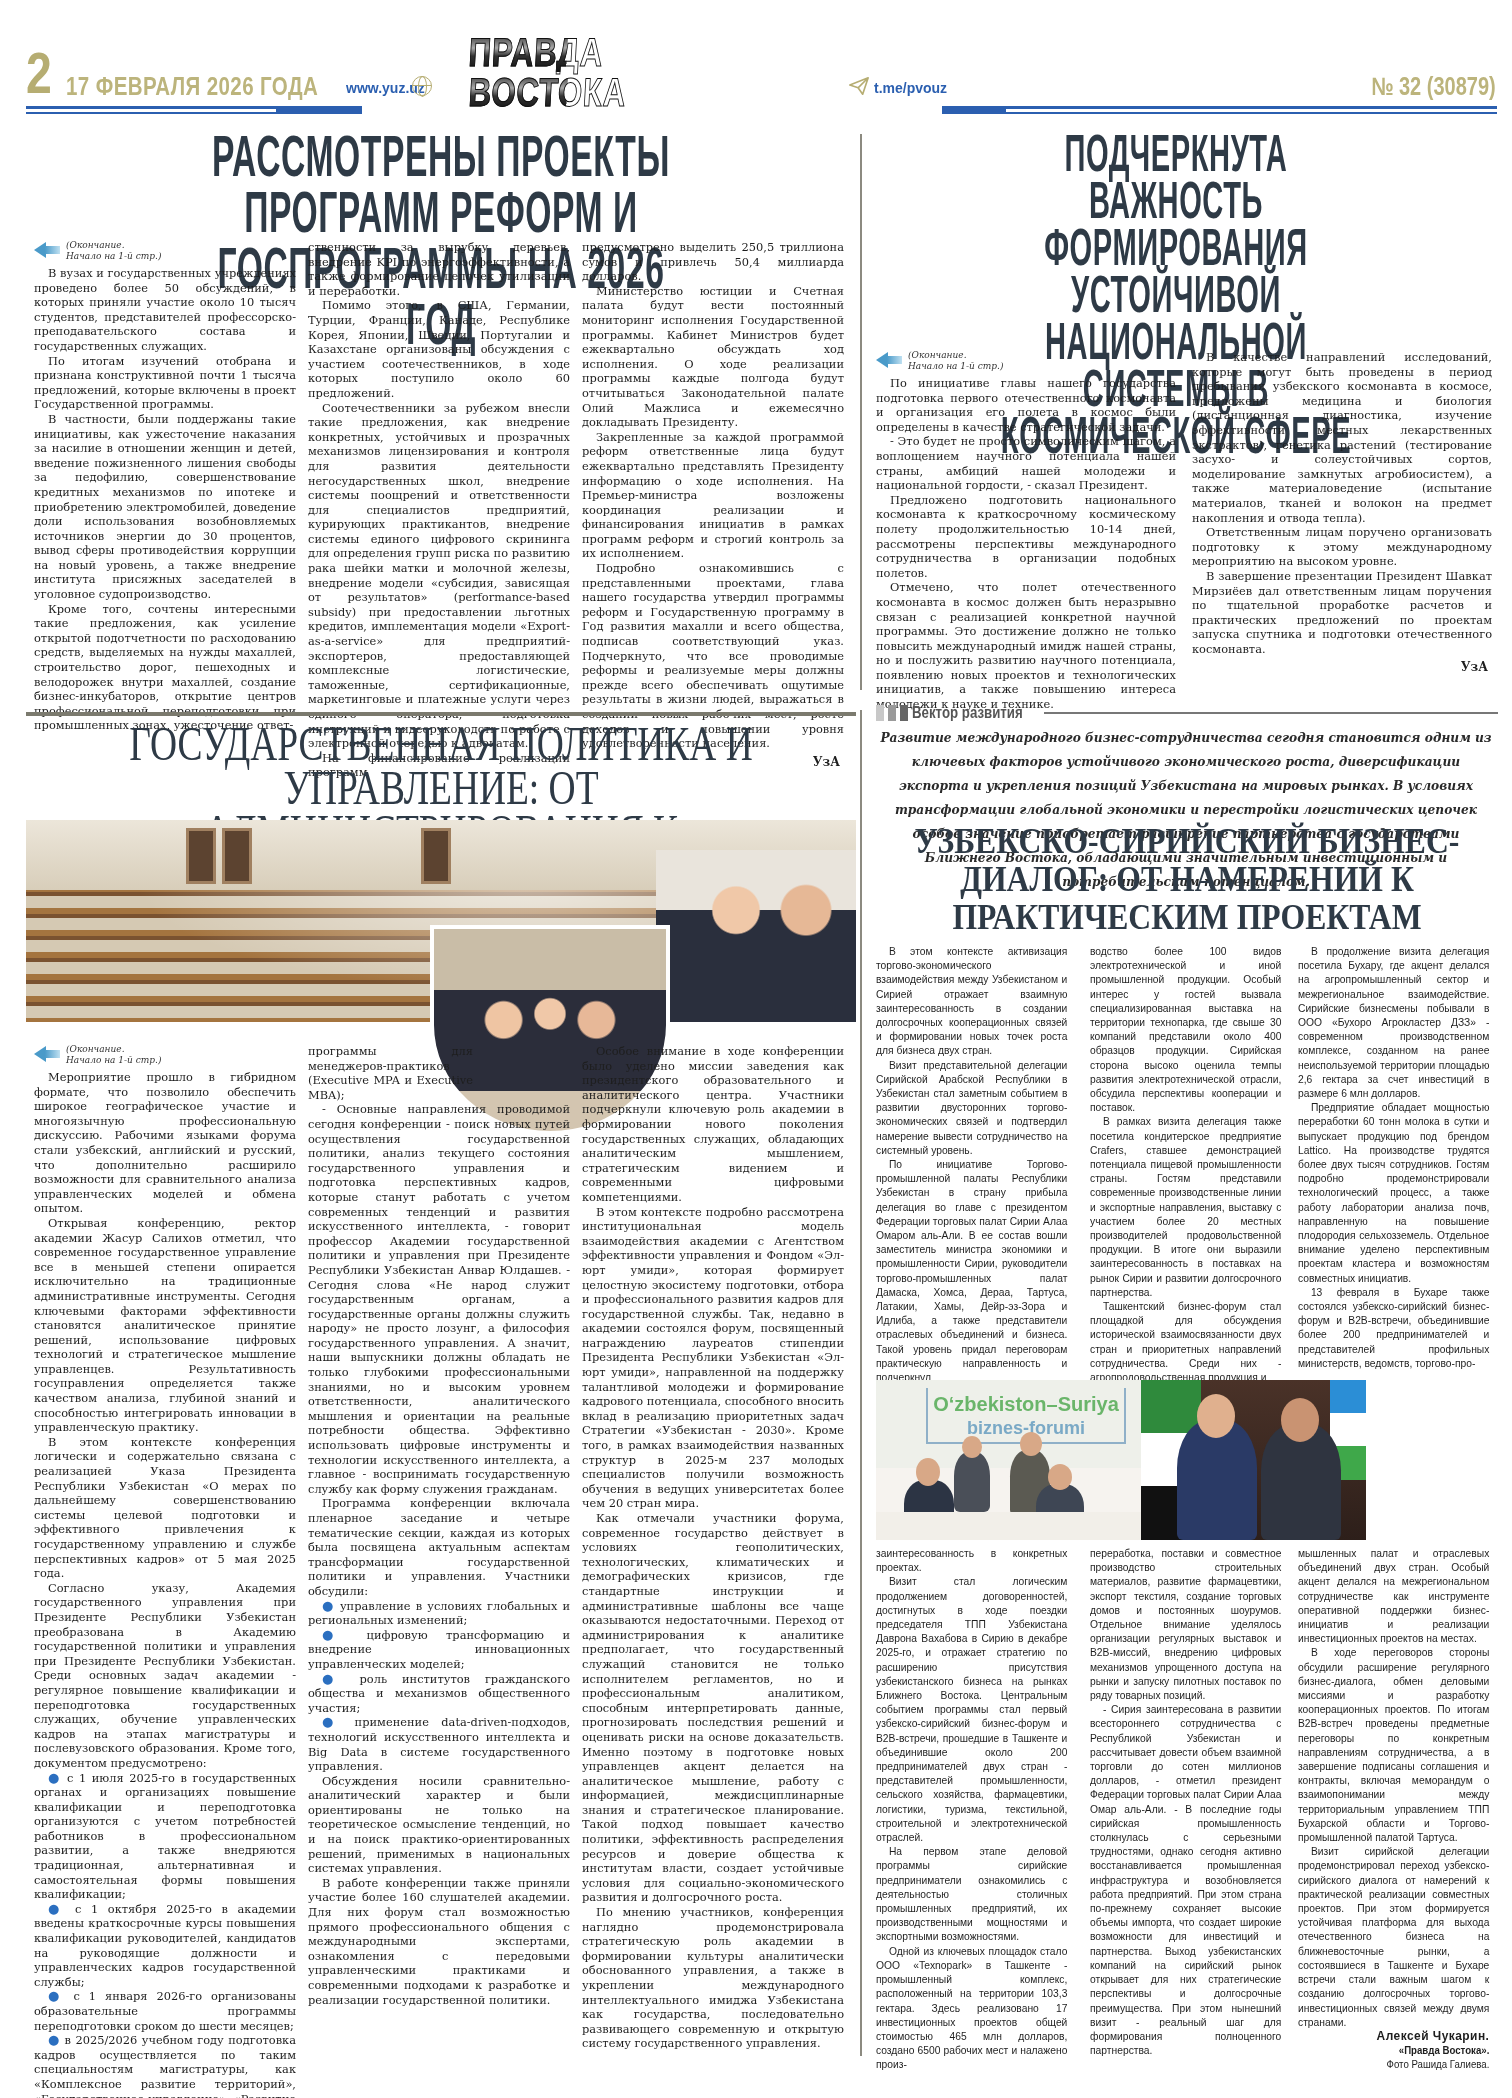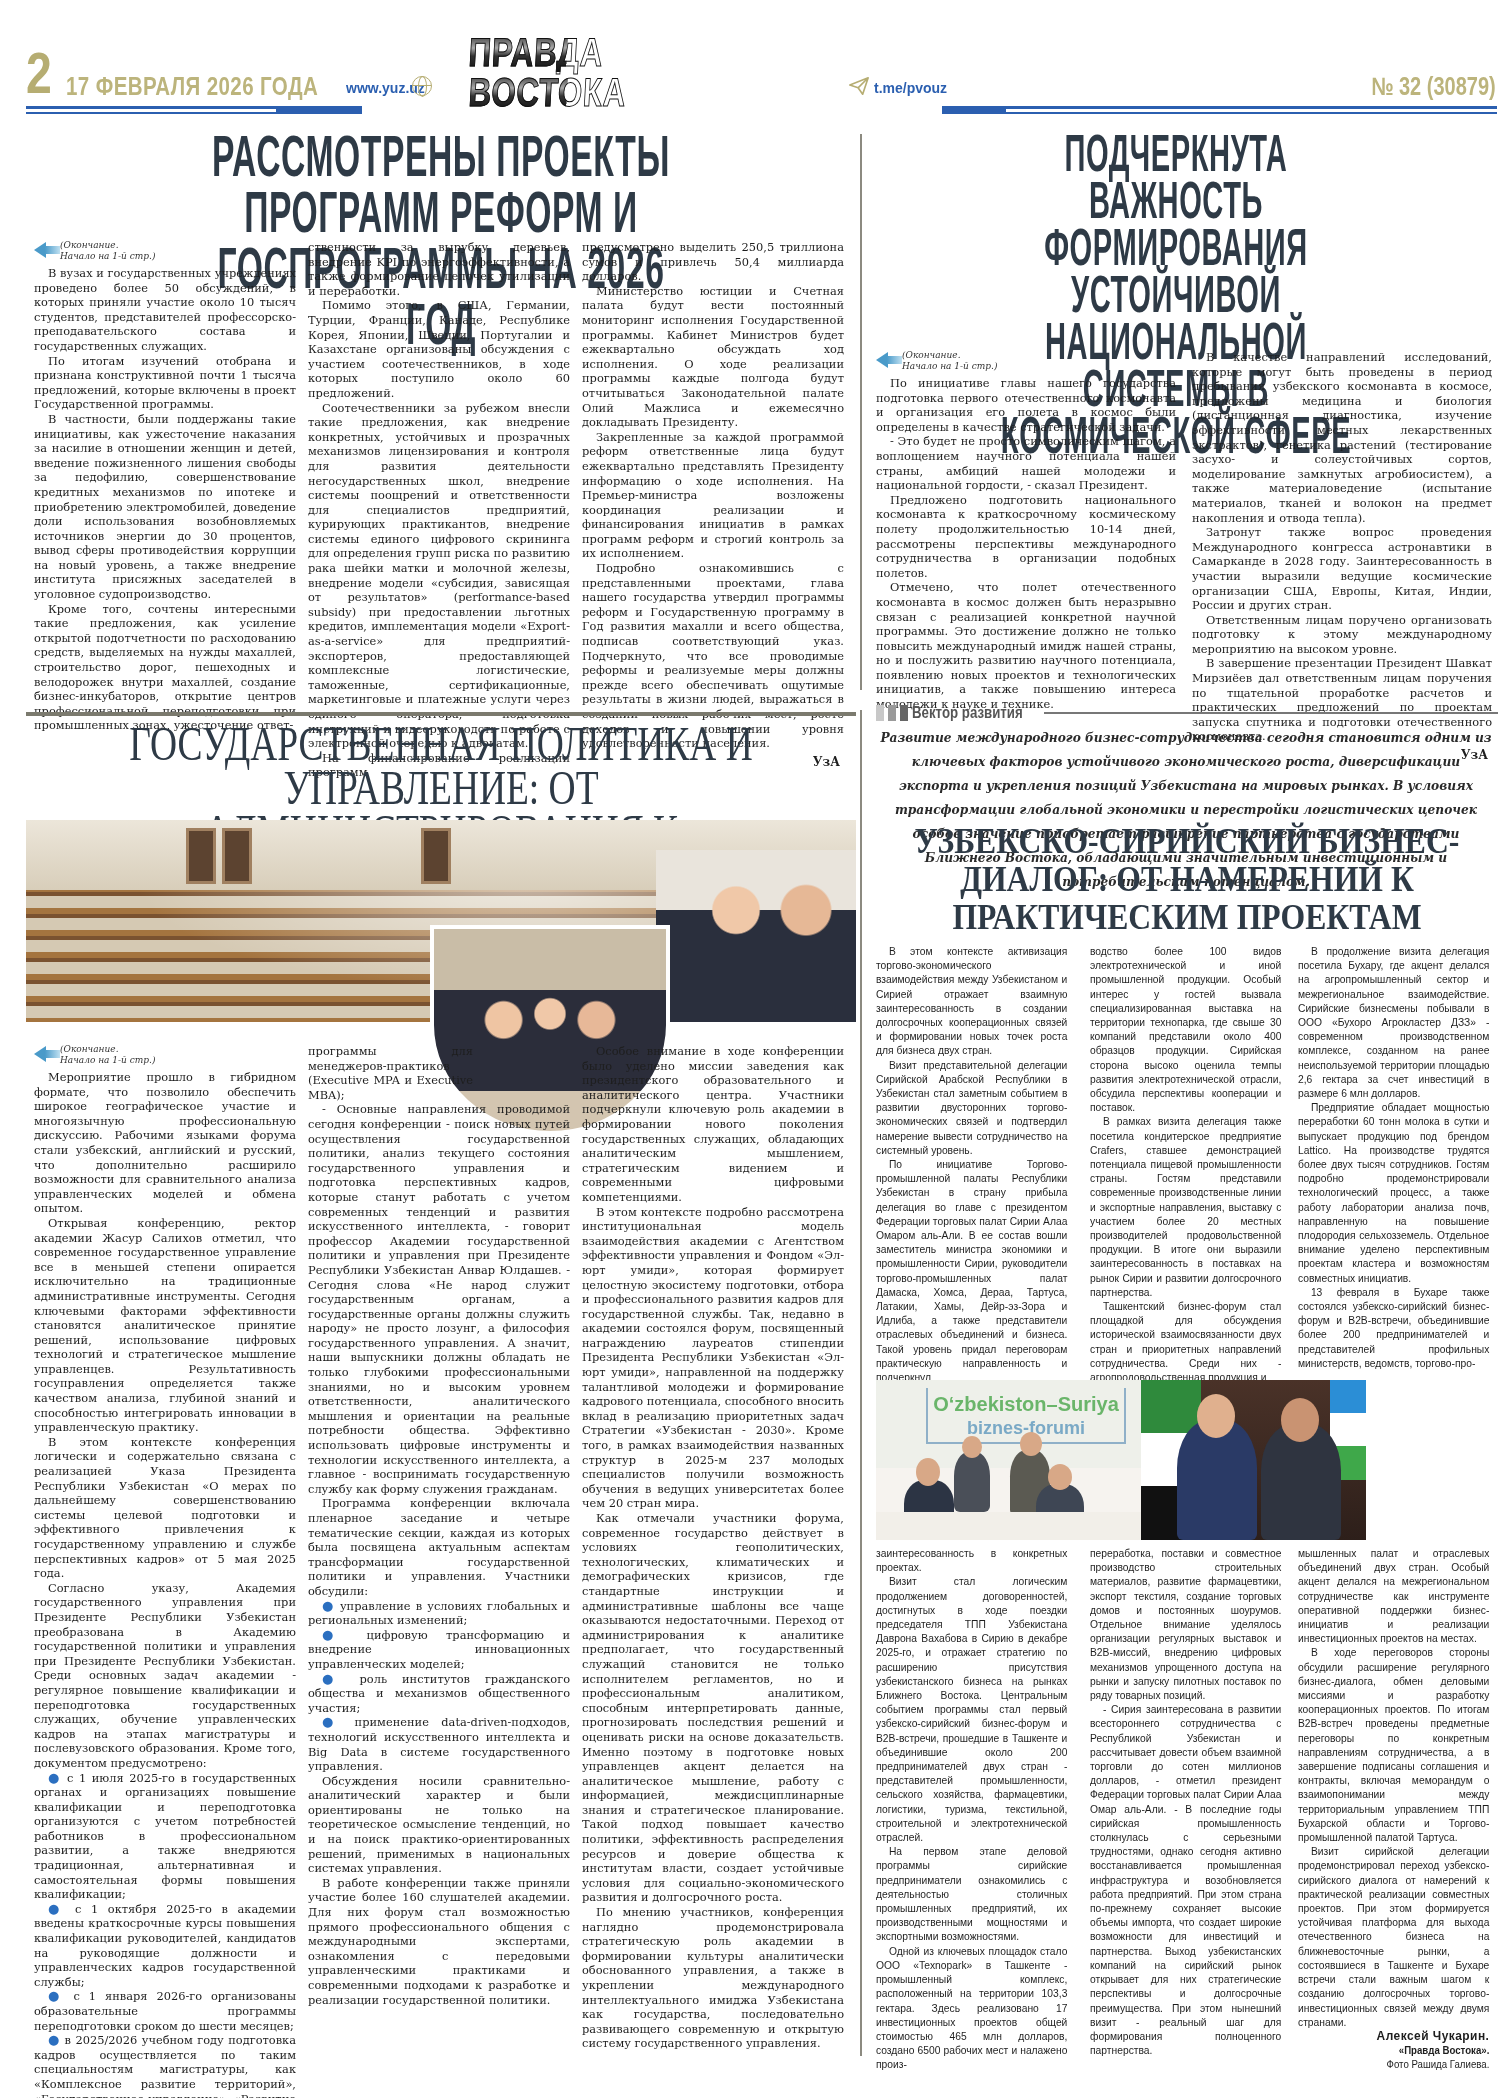--- a/index.html
+++ b/index.html
@@ -32,21 +32,21 @@
   
   .cond { font-family: "Liberation Sans", sans-serif; font-weight: bold; color: #2e3a46; text-align: center; transform-origin: center top; }
   .h1a { position: absolute; left: 26px; top: 128px; width: 830px; font-size: 58px; line-height: 56px; transform: scaleX(0.58); letter-spacing: 1px; }
   .h1b { position: absolute; left: 862px; top: 130px; width: 628px; font-size: 52px; line-height: 47px; transform: scaleX(0.56); letter-spacing: 1px; }
   .vrule { position: absolute; width: 2px; background: #8c8a80; }
 
   
   .col { position: absolute; font-size: 11.4px; line-height: 14.6px; text-align: justify; hyphens: auto; color: #1e1e1e; }
   .col p { text-indent: 14px; margin: 0; }
   .col.sans { font-family: "Liberation Sans", sans-serif; font-size: 11.2px; line-height: 14.2px; transform: scaleX(0.92); transform-origin: left top; }
-  .cont { display: flex; align-items: flex-start; margin-bottom: 4px; }
+  .cont { display: flex; align-items: flex-start; gap: 6px; margin-bottom: 4px; }
   .arrow-left-icon { width: 26px; height: 16px; flex: none; position: relative; margin-top: 2px; }
   .arrow-left-icon::before { content: ""; position: absolute; left: 0; top: 0; border-right: 12px solid #4a9ac9; border-top: 8px solid transparent; border-bottom: 8px solid transparent; }
   .arrow-left-icon::after { content: ""; position: absolute; left: 11px; top: 4px; width: 15px; height: 8px; background: linear-gradient(90deg,#4a9ac9,#bfe0f1); }
   .cont-text { font-style: italic; font-size: 9px; line-height: 11px; color: #333; text-indent: 0 !important; text-align: left; }
   .source { text-align: right; font-weight: bold; font-size: 12px; margin-top: 4px; padding-right: 4px; }
   .bullet { color: #2b6fc0; font-size: 13px; }
 
   .hrule { position: absolute; height: 4px; background: #7b7a6e; }
 
   .h2 { position: absolute; left: 26px; top: 722px; width: 830px; font-family: "Liberation Serif", serif; color: #2e3a46; text-align: center; font-size: 48px; line-height: 44px; transform: scaleX(0.78); transform-origin: center top; }
@@ -151,21 +151,20 @@
       <span class="cont-text" style="white-space:pre-line">(Окончание.
 Начало на 1-й стр.)</span>
     </div>
   <p>По инициативе главы нашего государства подготовка первого отечественного космонавта и организация его полета в космос были определены в качестве стратегической задачи.</p>
   <p>- Это будет не просто символическим шагом, а воплощением научного потенциала нашей страны, амбиций нашей молодежи и национальной гордости, - сказал Президент.</p>
   <p>Предложено подготовить национального космонавта к краткосрочному космическому полету продолжительностью 10-14 дней, рассмотрены перспективы международного сотрудничества в организации подобных полетов.</p>
   <p>Отмечено, что полет отечественного космонавта в космос должен быть неразрывно связан с реализацией конкретной научной программы. Это достижение должно не только повысить международный имидж нашей страны, но и послужить развитию научного потенциала, появлению новых проектов и технологических инициатив, а также повышению интереса молодежи к науке и технике.</p>
 </div>
 <div class="col" style="left:1192px;top:350px;width:300px;">
   <p>В качестве направлений исследований, которые могут быть проведены в период пребывания узбекского космонавта в космосе, предложены медицина и биология (дистанционная диагностика, изучение эффективности местных лекарственных экстрактов), генетика растений (тестирование засухо- и солеустойчивых сортов, моделирование замкнутых агробиосистем), а также материаловедение (испытание материалов, тканей и волокон на предмет накопления и отвода тепла).</p>
-  <p>Затронут также вопрос проведения Международного конгресса астронавтики в Самарканде в 2028 году. Заинтересованность в участии выразили ведущие космические организации США, Европы, Китая, Индии, России и других стран.</p>
   <p>Ответственным лицам поручено организовать подготовку к этому международному мероприятию на высоком уровне.</p>
   <p>В завершение презентации Президент Шавкат Мирзиёев дал ответственным лицам поручения по тщательной проработке расчетов и практических предложений по проектам запуска спутника и подготовки отечественного космонавта.</p>
   <div class="source">УзА</div>
 </div>
 
 <div class="hrule" style="left:26px;top:712px;width:830px;"></div>
 
 <div class="h2">ГОСУДАРСТВЕННАЯ ПОЛИТИКА И УПРАВЛЕНИЕ: ОТ АДМИНИСТРИРОВАНИЯ К АНАЛИТИКЕ</div>
 
 <div class="photo photo-hall">

